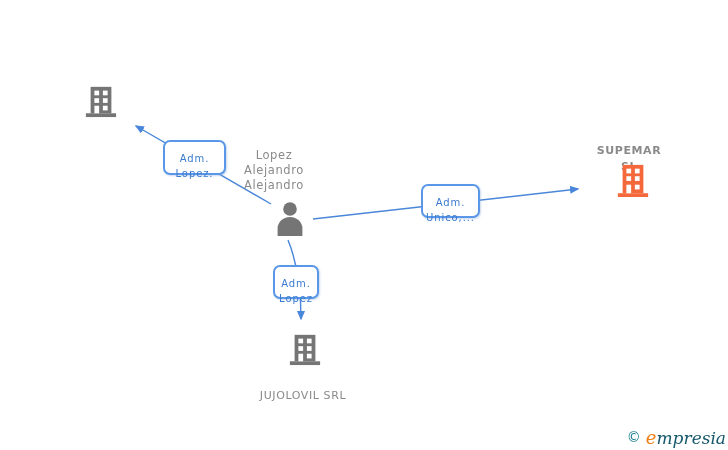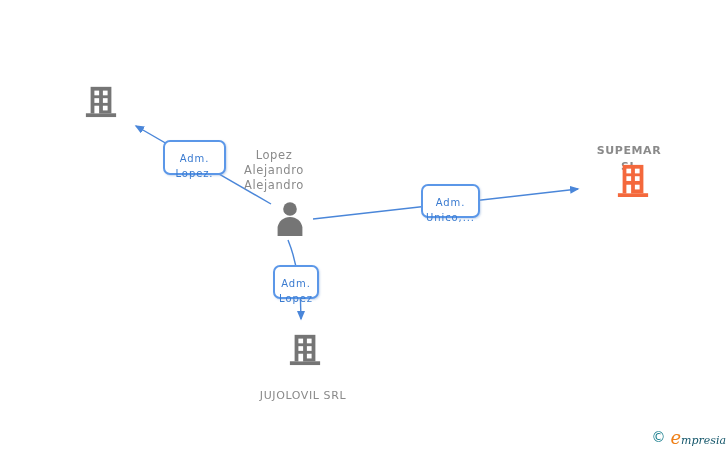--- a/index.html
+++ b/index.html
@@ -30,21 +30,21 @@
     border:2px solid var(--box-border-blue);border-radius:7px;
     color:var(--box-text-blue);font-size:10px;line-height:14.5px;
     letter-spacing:0.9px;text-align:center;padding-top:10px;
     box-shadow:1px 1px 2px rgba(140,170,215,0.45);}
   .edge-line{stroke:var(--line-blue);stroke-width:1.4;fill:none;}
   #footer{position:absolute;top:429px;right:2px;display:flex;
     align-items:flex-start;gap:5px;white-space:nowrap;}
   .copyright{color:var(--logo-teal);font-size:14px;line-height:16px;}
   .brand{font-family:"DejaVu Serif","Liberation Serif",serif;font-style:italic;}
   .brand-initial{color:var(--logo-orange);font-size:18px;line-height:16px;}
-  .brand-rest{color:var(--logo-dark-teal);font-size:11px;line-height:17px;}
+  .brand-rest{color:var(--logo-dark-teal);font-size:17px;line-height:17px;}
 </style>
 </head>
 <body>
 
 <div id="canvas">
 
   <svg id="edges" width="728" height="450" viewBox="0 0 728 450">
     <defs>
       <marker id="arrow" markerUnits="userSpaceOnUse" markerWidth="11" markerHeight="10" refX="8" refY="4" orient="auto">
         <path d="M0,0 L9.5,4 L0,8 Z" fill="#4a86d9"></path>

